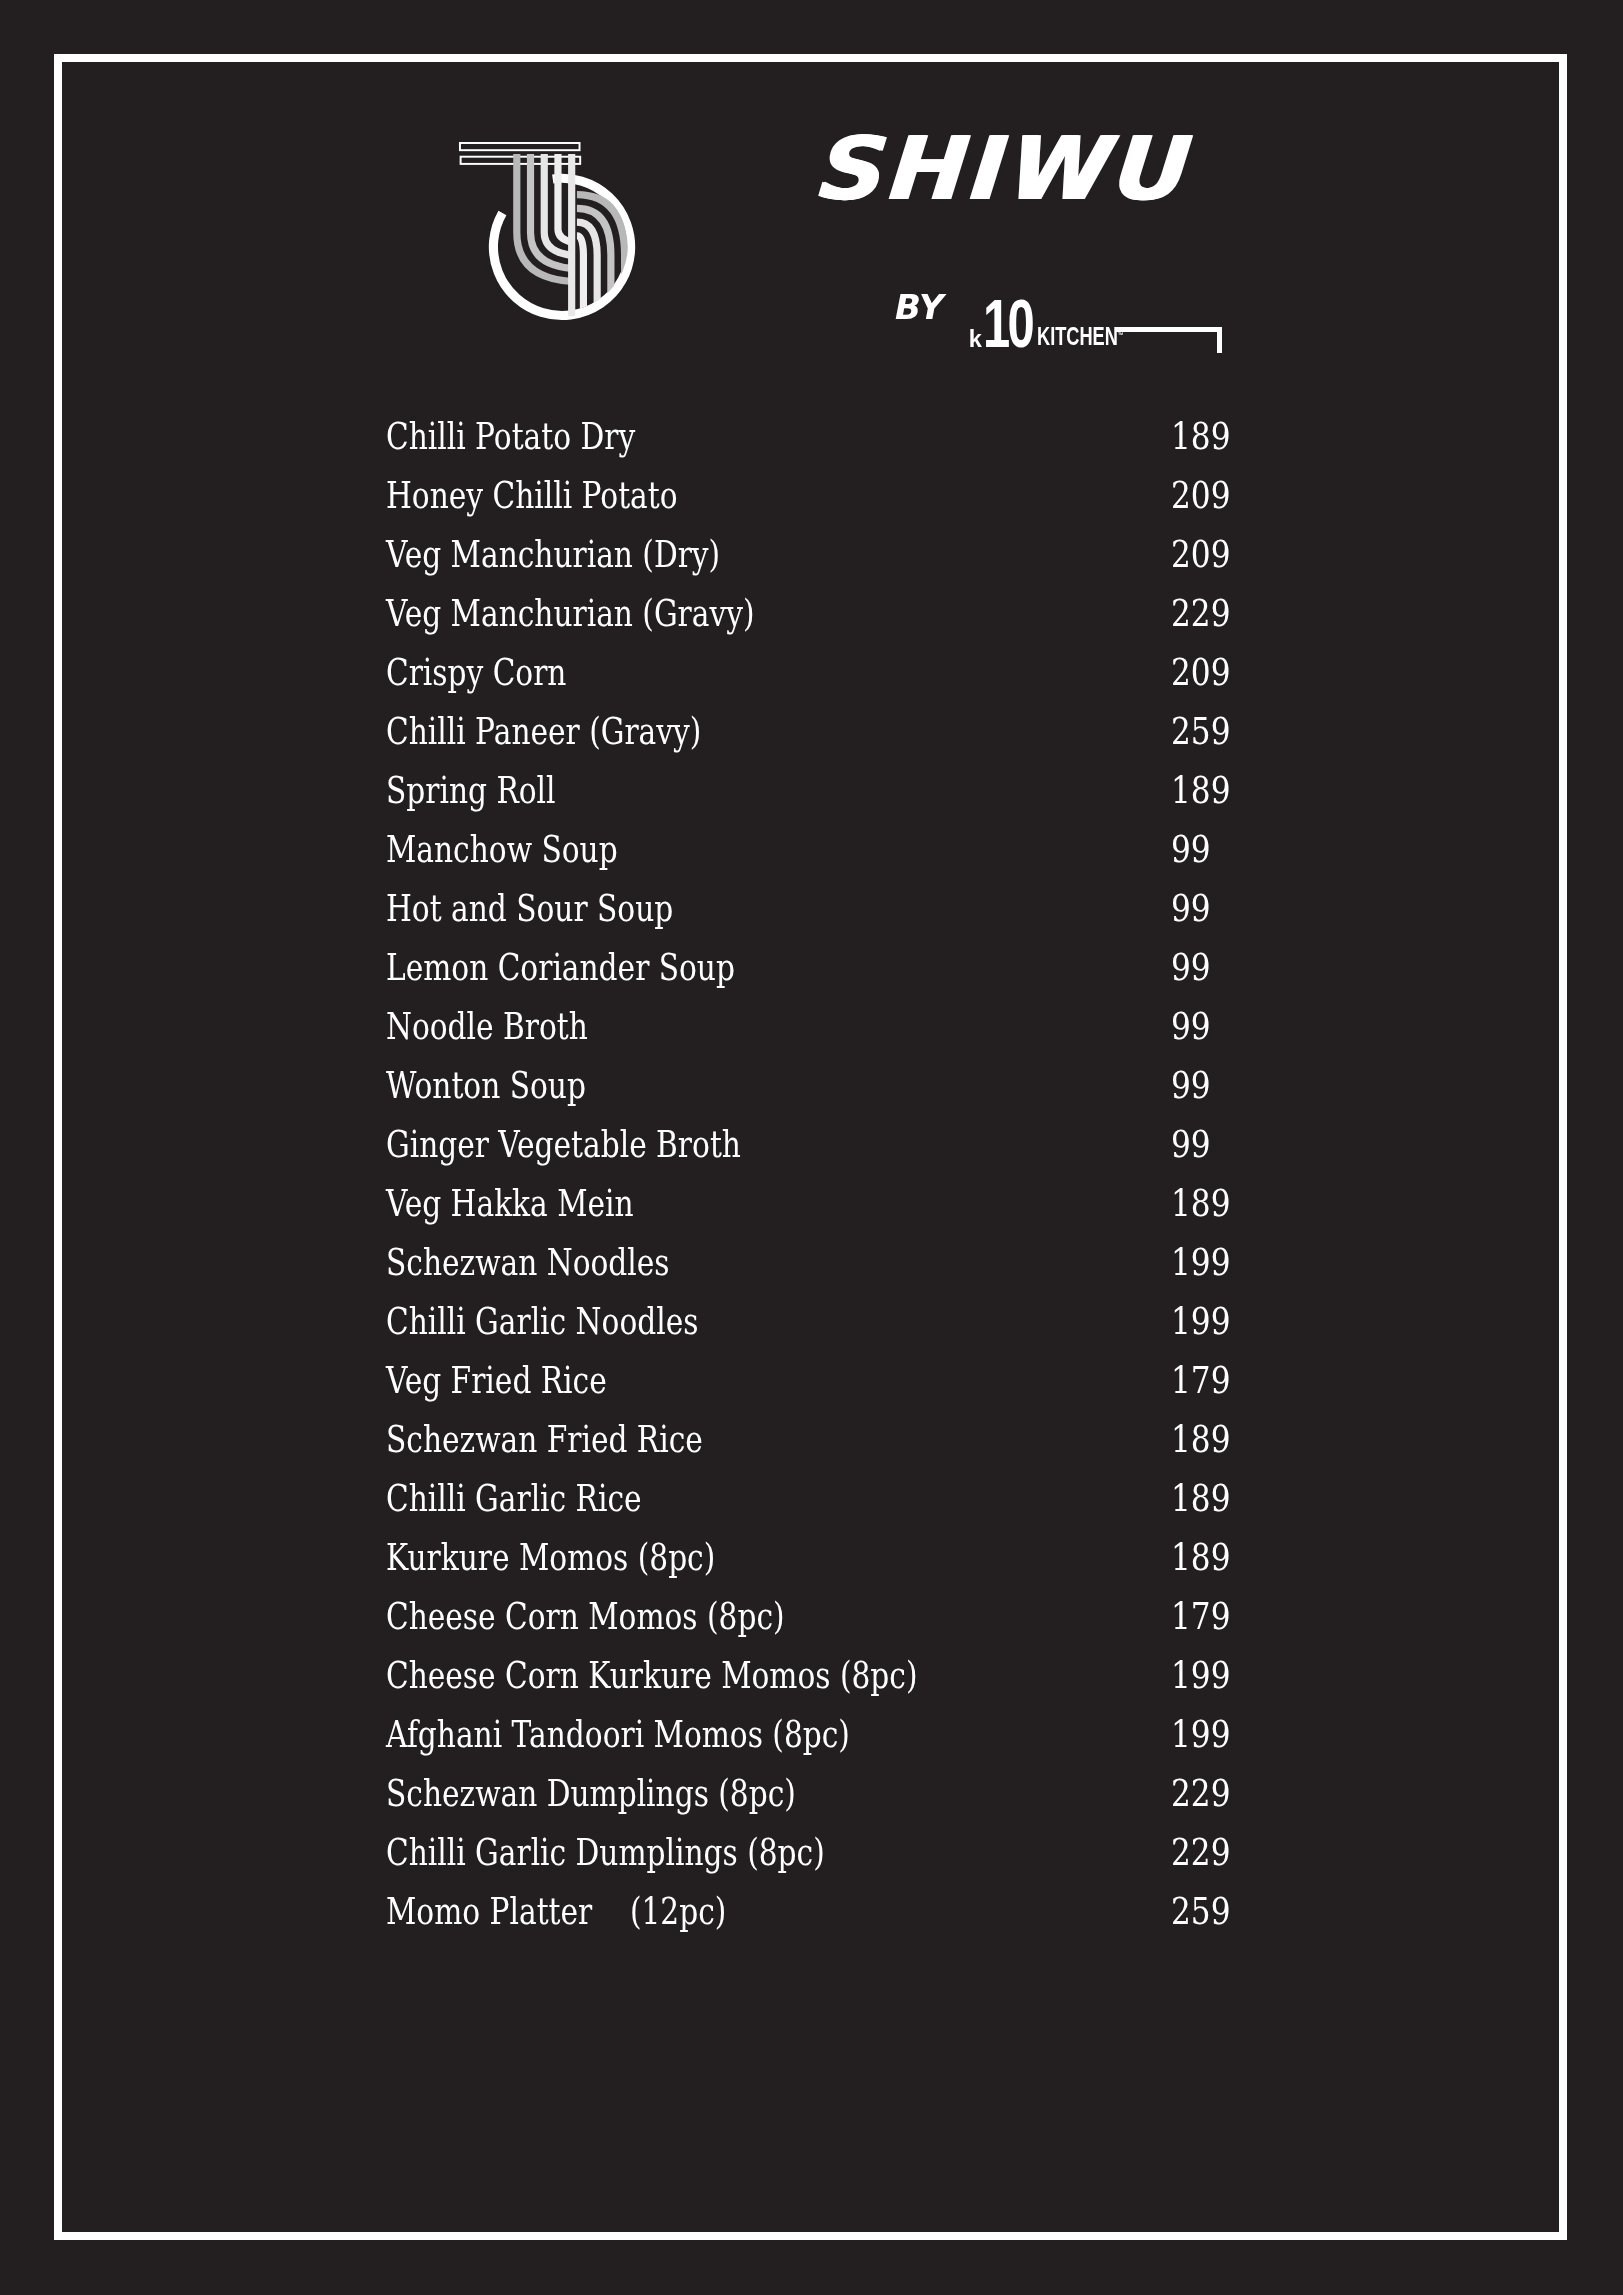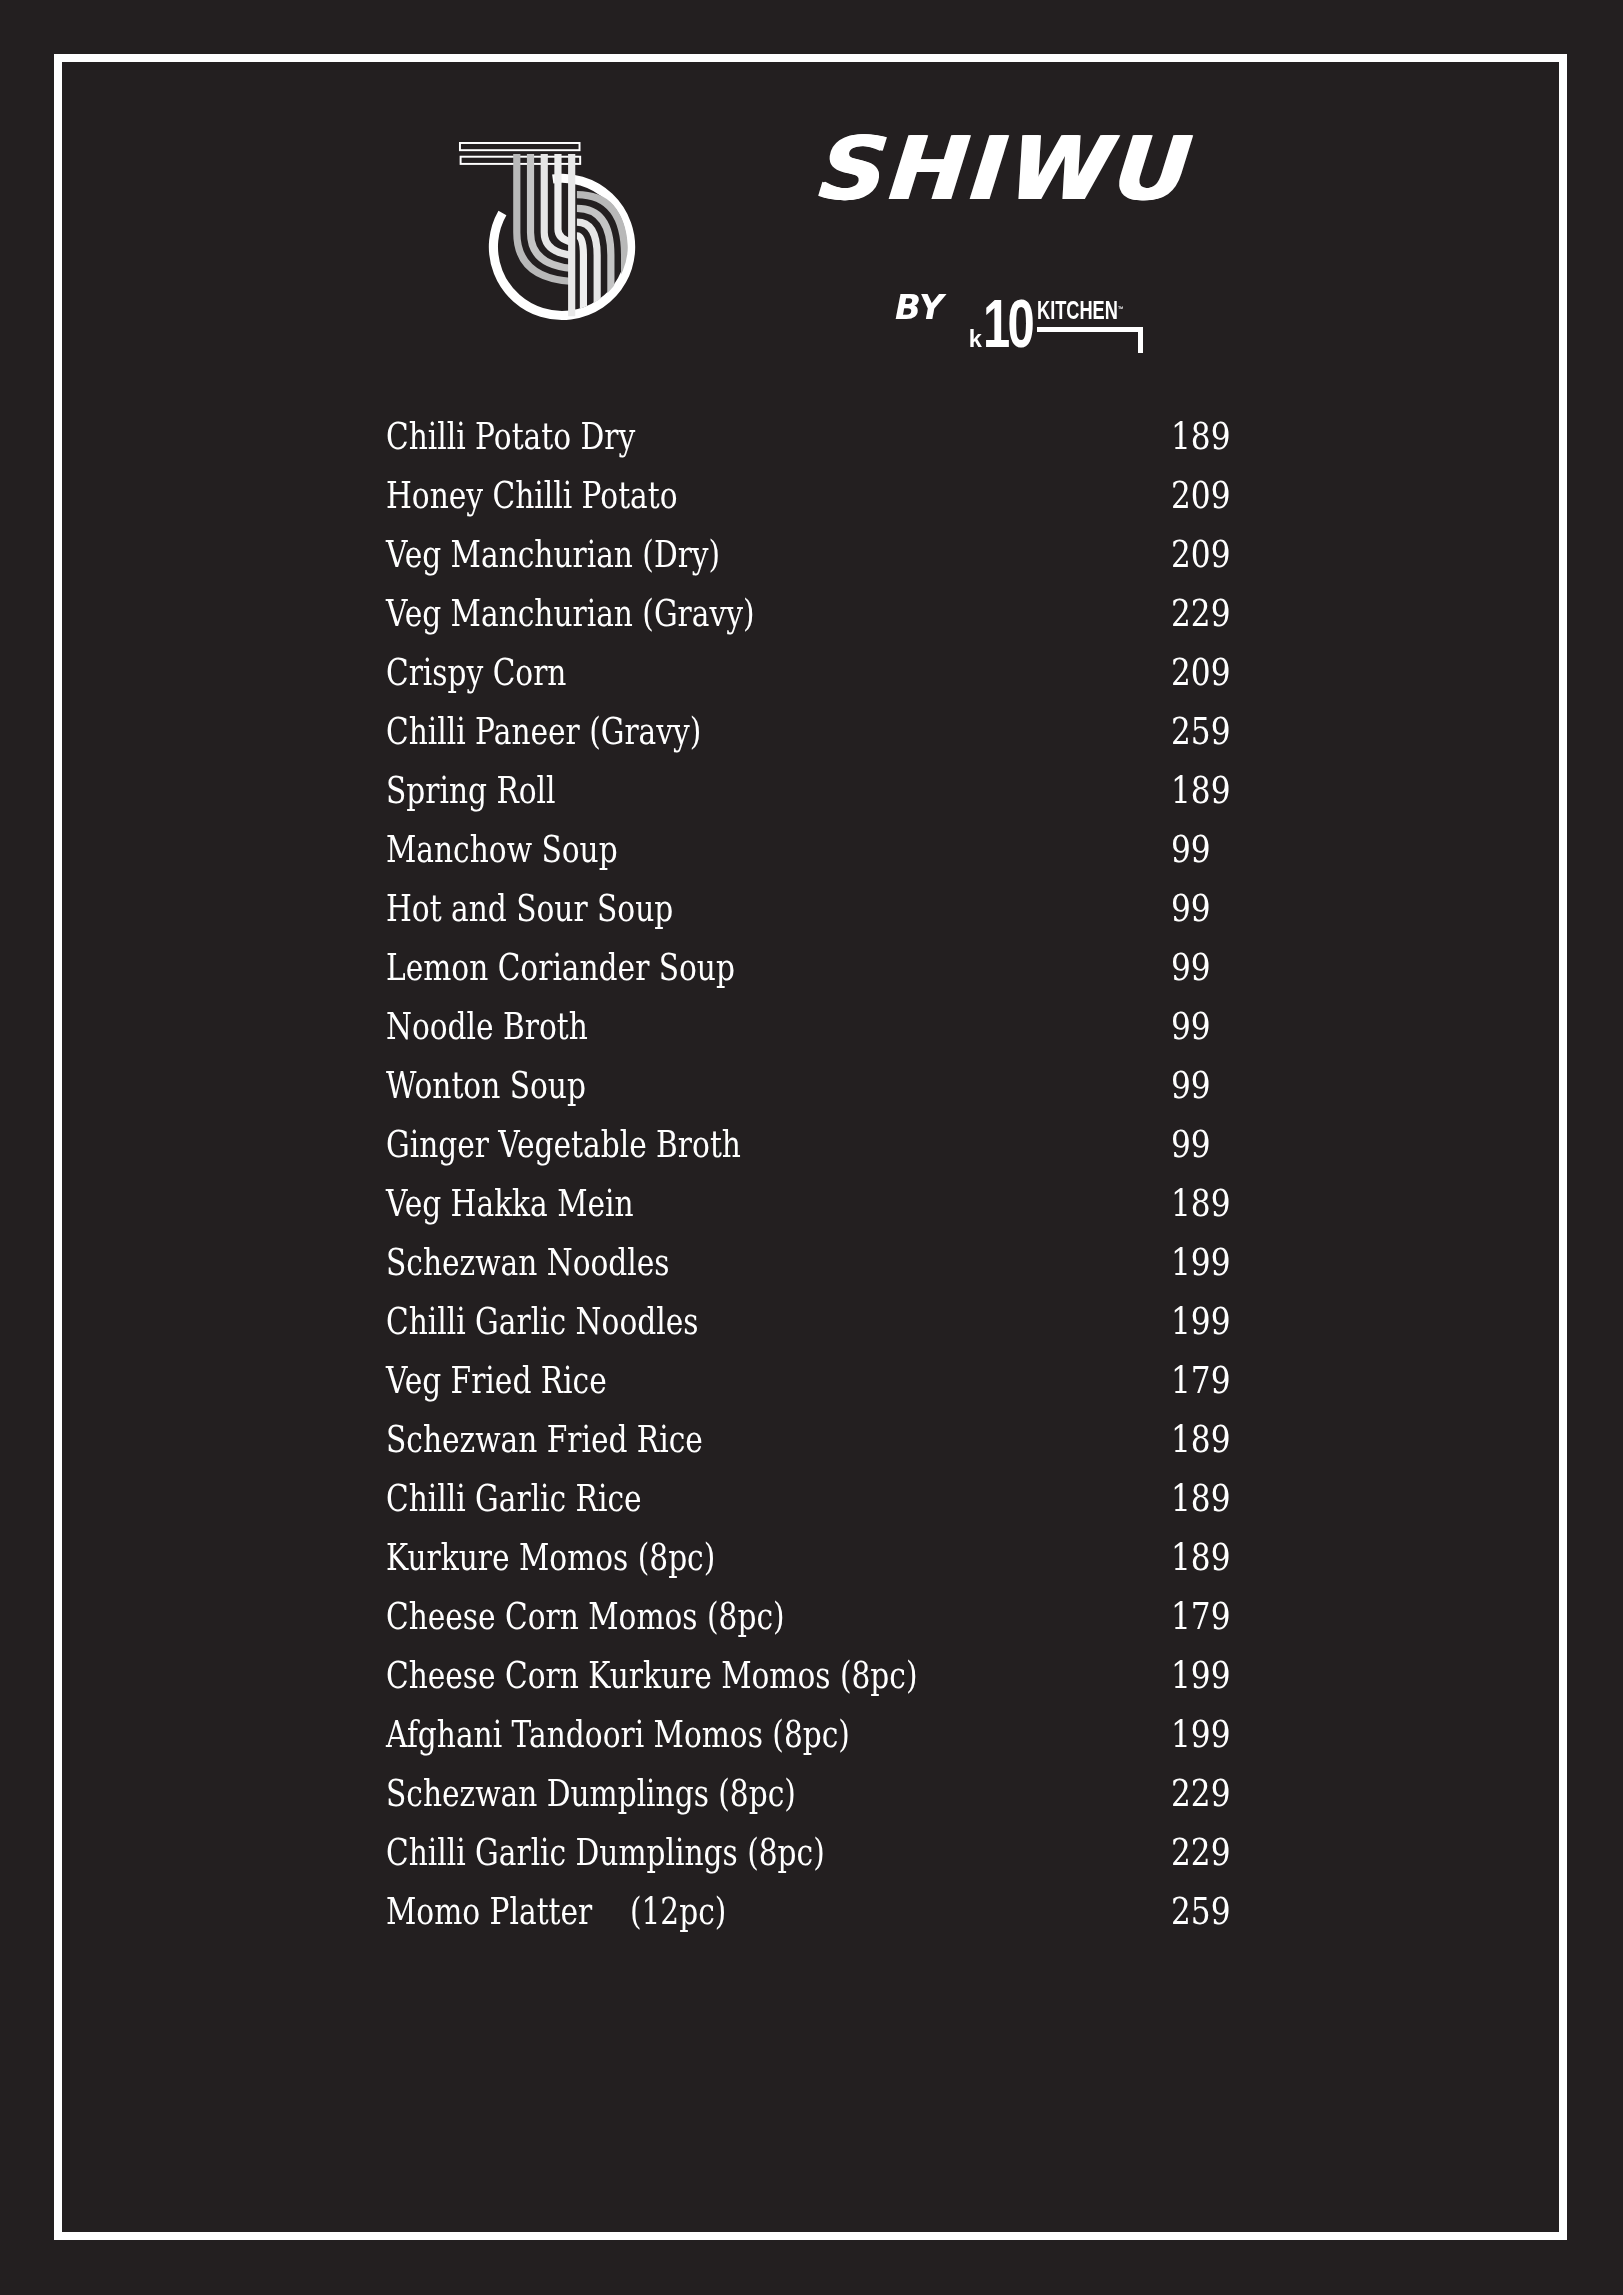--- a/index.html
+++ b/index.html
@@ -54,21 +54,21 @@
     margin-right:1.3px; margin-bottom:1.3px;
   }
   .k-ten {
     font-family:"Liberation Sans", sans-serif;
     font-weight:bold; font-size:68px; line-height:60px;
     letter-spacing:-3.9px;
     transform:scaleX(0.72); transform-origin:left bottom;
     width:51px;
   }
   .k-kitchen-wrap {
-    display:flex; flex-direction:column; margin-left:2.6px;
+    display:flex; margin-left:2.6px;
   }
   .k-kitchen {
     font-family:"Liberation Sans", sans-serif;
     font-weight:bold; font-size:26px; line-height:26px;
     transform:scaleX(0.7); transform-origin:left top;
     width:79px; white-space:nowrap;
     position:relative;
   }
   .k-tm { font-size:7.9px; vertical-align:top; }
   .k-bracket {

